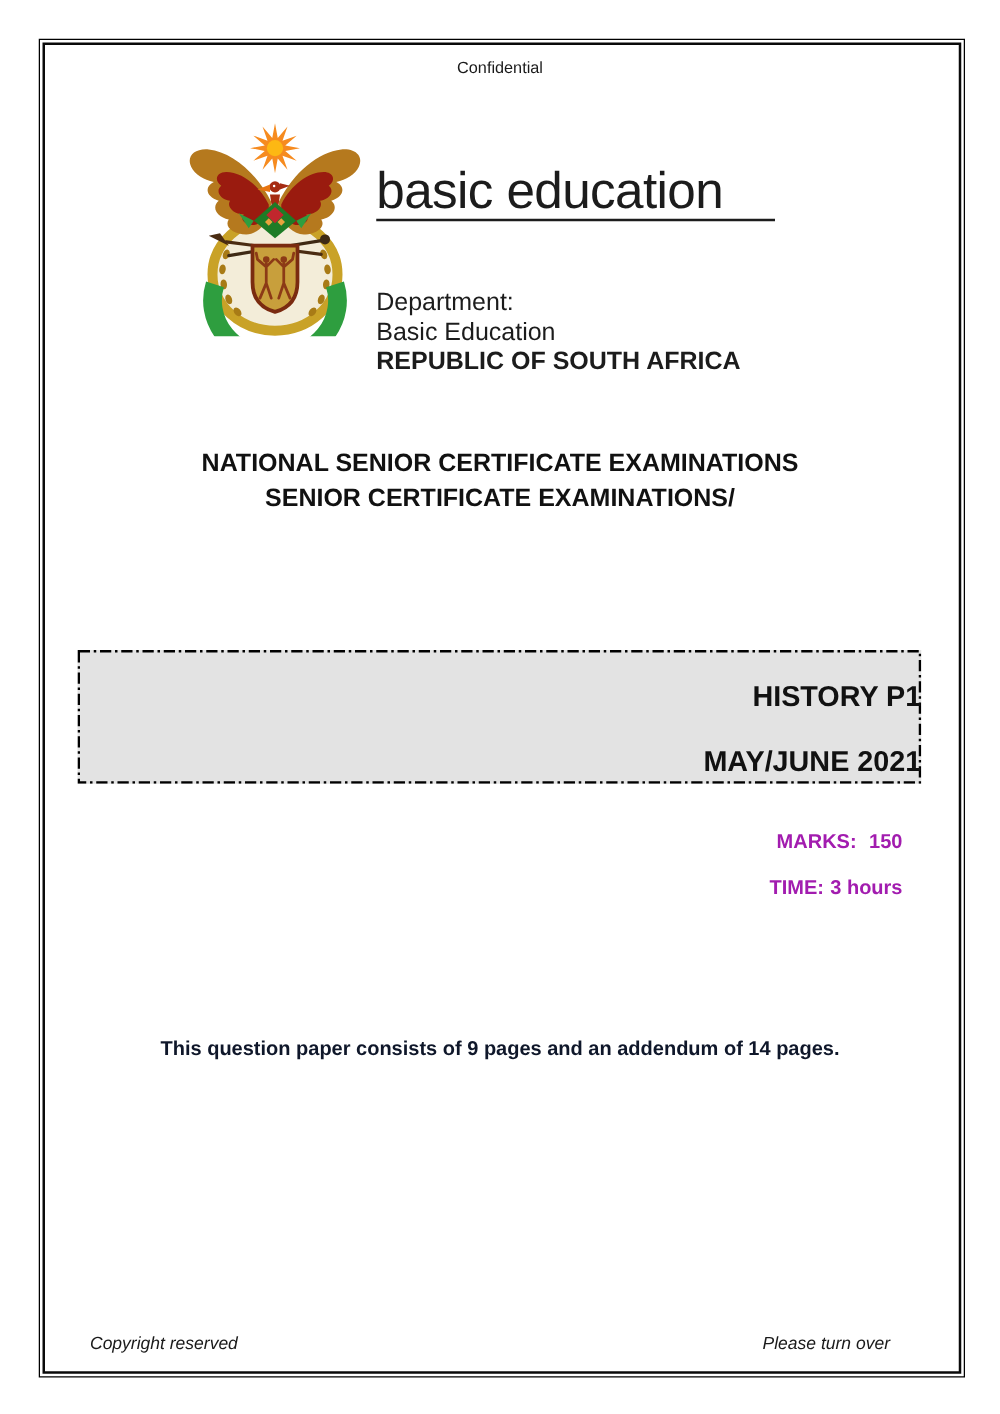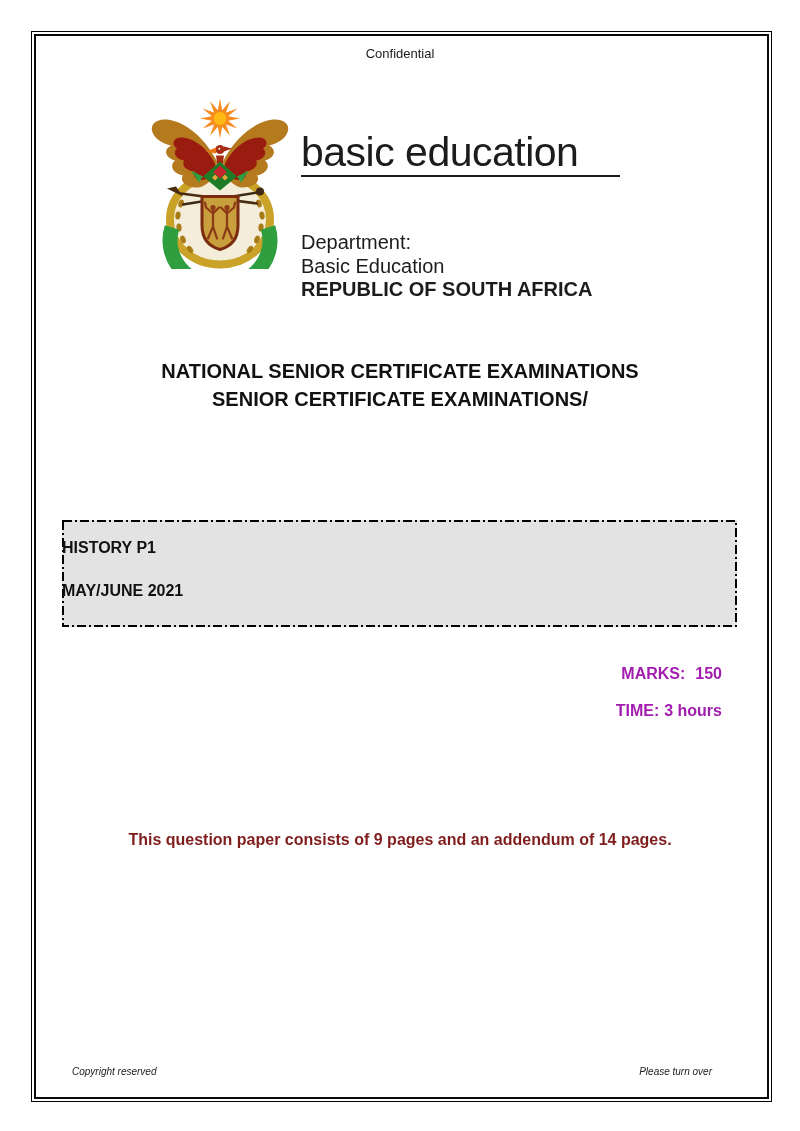--- a/index.html
+++ b/index.html
@@ -79,52 +79,52 @@
     box-sizing: border-box;
   }
   .exam-box .dash-border {
     position: absolute; left: 0; top: 0;
     width: 675px; height: 107px;
     display: block;
   }
   .exam-box-content {
     position: absolute; inset: 0;
     display: flex; flex-direction: column;
-    align-items: flex-start;
-    padding-top: 19px;
+    align-items: flex-end;
+    padding-top: 24px;
     gap: 25px;
     font-weight: bold;
-    font-size: 16px;
+    font-size: 23px;
     color: #111;
   }
   .detail-row {
     position: absolute;
     right: 78px;
     font-weight: bold;
     font-size: 16px;
     color: #a21caf;
     white-space: nowrap;
   }
   .detail-row.marks { top: 665px; }
   .detail-row.time  { top: 702px; }
   .detail-row .val-wide { margin-left: 10px; }
   .detail-row .val { margin-left: 5px; }
   .page-note {
     position: absolute;
     left: 0; right: 0; top: 831px;
     text-align: center;
     font-weight: bold;
     font-size: 16px;
-    color: #7f1d1d;
+    color: #0f172a;
   }
   .footer-left, .footer-right {
     position: absolute;
     top: 1066px;
     font-style: italic;
-    font-size: 10px;
+    font-size: 14px;
     color: #1a1a1a;
     white-space: nowrap;
   }
   .footer-left { left: 72px; }
   .footer-right { right: 88px; }
 </style>
 </head>
 <body>
 
 <div class="page">

